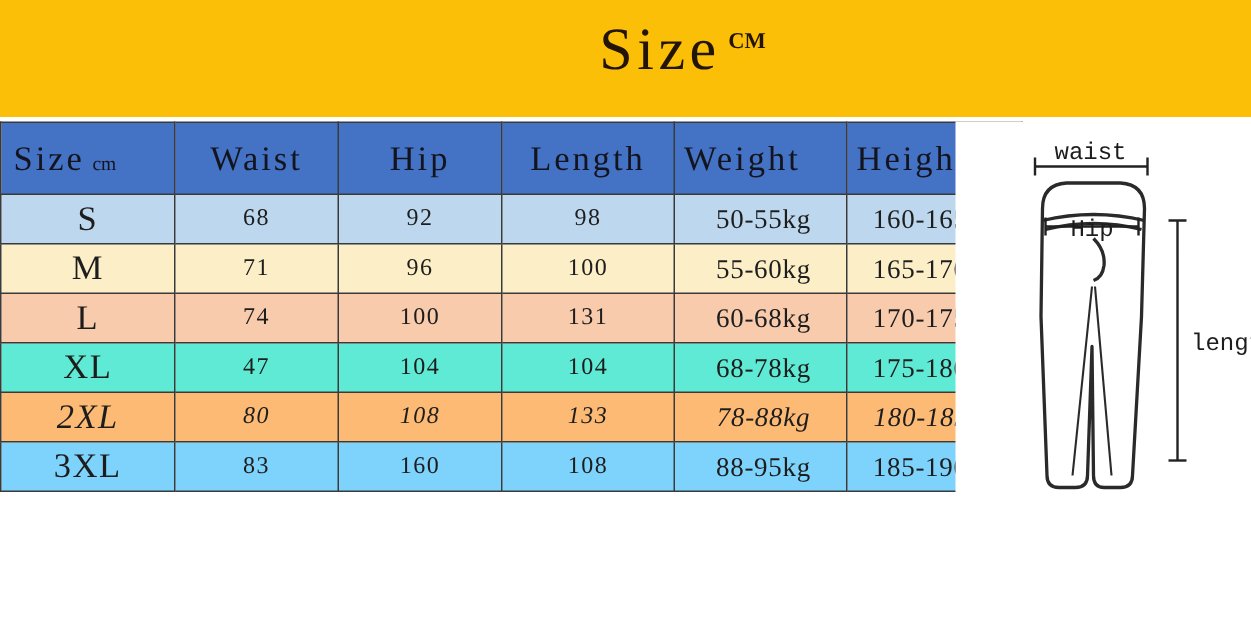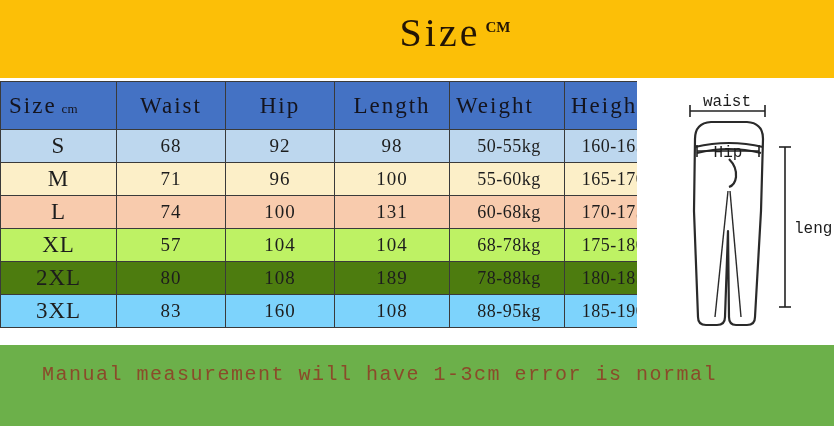--- a/index.html
+++ b/index.html
@@ -59,21 +59,21 @@
     top: 81px;
     width: 637px;
     border-collapse: collapse;
     table-layout: fixed;
   }
   #size-table td, #size-table th {
     border: 1px solid #3a3a3a;
     height: 32px;
     padding: 0 2px;
     font-family: "Liberation Serif", serif;
-    font-size: 19px;
+    font-size: 16px;
     color: #1d1d1d;
     text-align: center;
     white-space: nowrap;
     letter-spacing: 1px;
   }
   #size-table thead th {
     background: #4472c4;
     height: 47px;
     font-weight: normal;
     font-size: 23px;
@@ -190,33 +190,33 @@
           <td class="cell-height col-height">165-170cm</td>
         </tr>
         <tr style="background: rgb(248, 203, 173);">
           <td class="cell-size col-size">L</td>
           <td class="cell-waist col-waist">74</td>
           <td class="cell-hip col-hip">100</td>
           <td class="cell-length col-length">131</td>
           <td class="cell-weight col-weight">60-68kg</td>
           <td class="cell-height col-height">170-175cm</td>
         </tr>
-        <tr style="background: #bef264;">
+        <tr style="background: #5eead4;">
           <td class="cell-size col-size">XL</td>
-          <td class="cell-waist col-waist">57</td>
+          <td class="cell-waist col-waist">47</td>
           <td class="cell-hip col-hip">104</td>
           <td class="cell-length col-length">104</td>
           <td class="cell-weight col-weight">68-78kg</td>
           <td class="cell-height col-height">175-180cm</td>
         </tr>
-        <tr style="background: #4d7c0f;">
+        <tr style="background: #fdba74; font-style: italic;">
           <td class="cell-size col-size">2XL</td>
           <td class="cell-waist col-waist">80</td>
           <td class="cell-hip col-hip">108</td>
-          <td class="cell-length col-length">189</td>
+          <td class="cell-length col-length">133</td>
           <td class="cell-weight col-weight">78-88kg</td>
           <td class="cell-height col-height">180-185cm</td>
         </tr>
         <tr style="background: #7dd3fc;">
           <td class="cell-size col-size">3XL</td>
           <td class="cell-waist col-waist">83</td>
           <td class="cell-hip col-hip">160</td>
           <td class="cell-length col-length">108</td>
           <td class="cell-weight col-weight">88-95kg</td>
           <td class="cell-height col-height">185-190cm</td>
@@ -256,17 +256,14 @@
 
       <g stroke="#222" stroke-width="1.6" fill="none">
         <line x1="148" y1="66" x2="148" y2="226"></line>
         <line x1="142" y1="66" x2="154" y2="66"></line>
         <line x1="142" y1="226" x2="154" y2="226"></line>
       </g>
       <text x="157" y="152" text-anchor="start" font-family="Liberation Mono, monospace" font-size="16" fill="#1d1d1d">length</text>
     </svg>
   </div>
 
-  <div id="note-banner">
-    <div id="note-text">Manual measurement will have 1-3cm error is normal</div>
-  </div>
 
 </div>
 
 </body></html>

